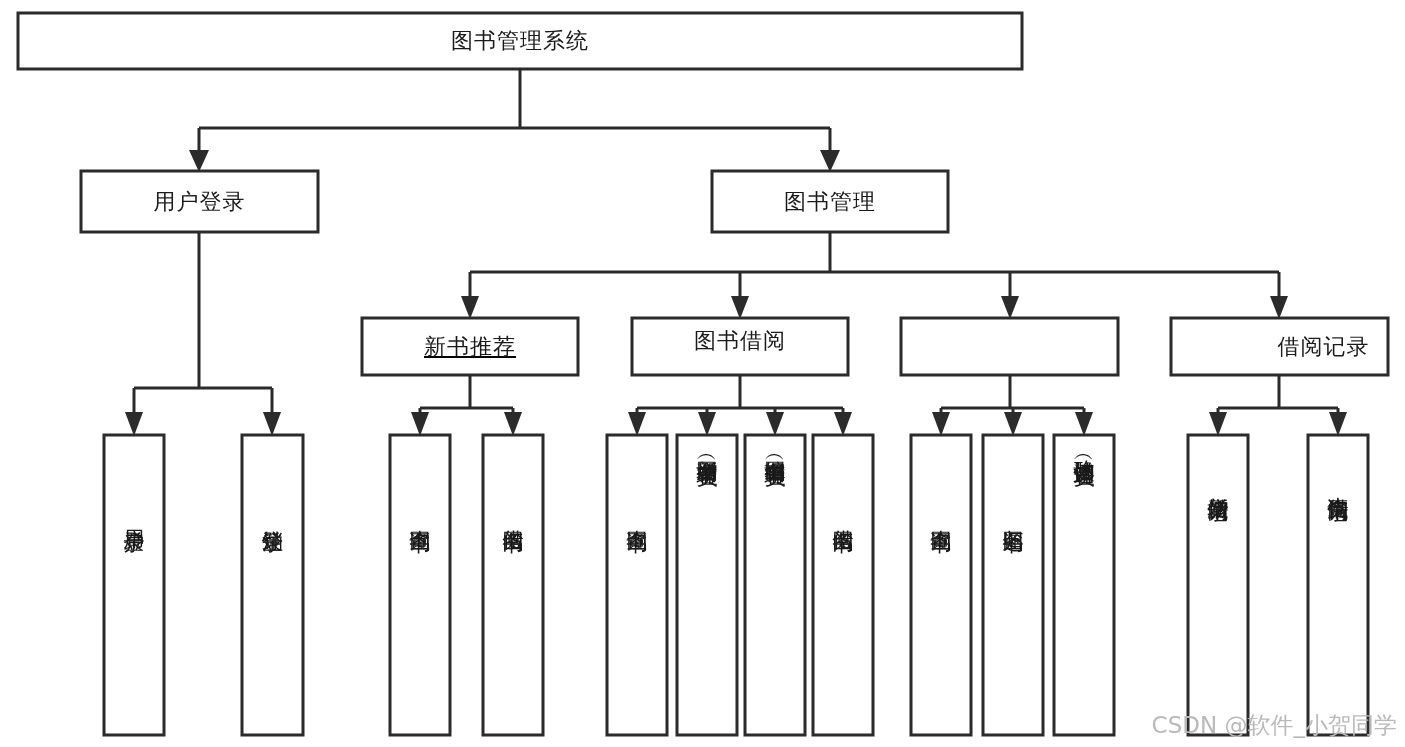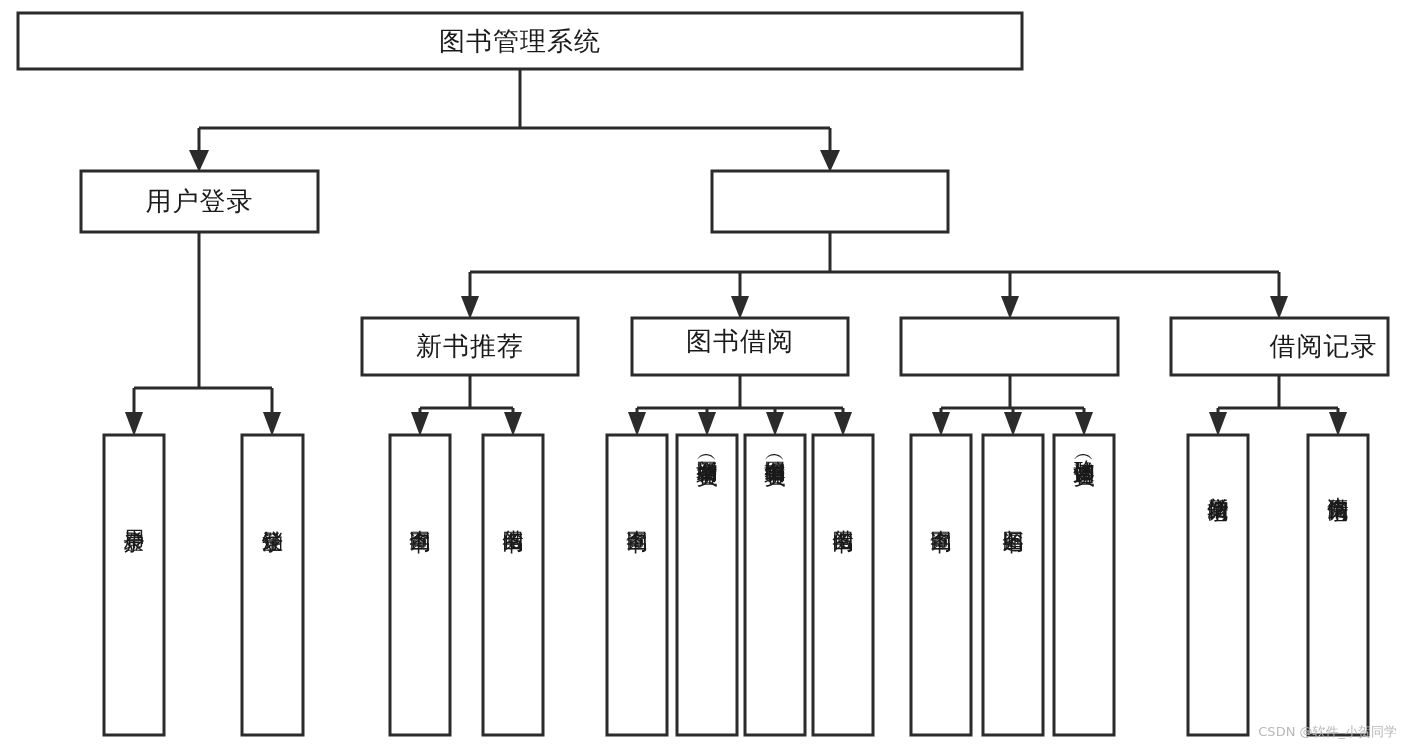--- a/index.html
+++ b/index.html
@@ -60,31 +60,31 @@
   }
   .hlabel-wrap {
     position: absolute;
     display: flex;
     align-items: center;
     justify-content: center;
     pointer-events: none;
   }
   .hlabel-text {
     font-family: "DejaVu Sans", "Liberation Sans", sans-serif;
-    font-size: 26px;
+    font-size: 22px;
     letter-spacing: 1px;
     color: #1a1a1a;
     white-space: nowrap;
   }
   #watermark {
     position: absolute;
     right: 8px;
     bottom: 6px;
     font-family: "DejaVu Sans", "Liberation Sans", sans-serif;
-    font-size: 13px;
+    font-size: 23px;
     color: #b9b9b9;
     white-space: nowrap;
     pointer-events: none;
   }
 </style>
 </head>
 <body>
 
 <div id="diagram-root">
 
@@ -180,22 +180,25 @@
   </svg>
 
   <div class="hlabel-wrap" style="left:18px; top:13px; width:1004px; height:56px;">
     <span class="hlabel-text">图书管理系统</span>
   </div>
 
   <div class="hlabel-wrap" style="left:81px; top:171px; width:237px; height:61px;">
     <span class="hlabel-text">用户登录</span>
   </div>
 
-
-  <div class="hlabel-wrap" style="left:362px; top:318px; width:216px; height:57px;">
+  <div class="hlabel-wrap" style="left:712px; top:171px; width:236px; height:61px;">
+    <span class="hlabel-text">图书管理</span>
+  </div>
+
+  <div class="hlabel-wrap" style="left:362px; top:318px; width:216px; height:57px;text-decoration:underline;">
     <span class="hlabel-text">新书推荐</span>
   </div>
 
   <div class="hlabel-wrap" style="left:632px; top:318px; width:216px; height:46px;">
     <span class="hlabel-text">图书借阅</span>
   </div>
 
 
   <div class="hlabel-wrap" style="left:1171px; top:318px; width:217px; height:57px;margin-left:44px;">
     <span class="hlabel-text">借阅记录</span>

